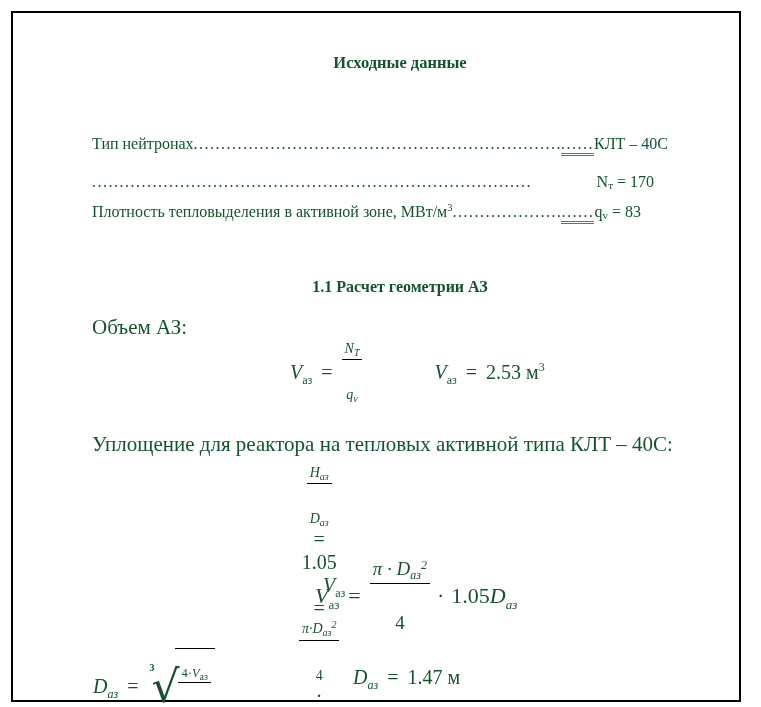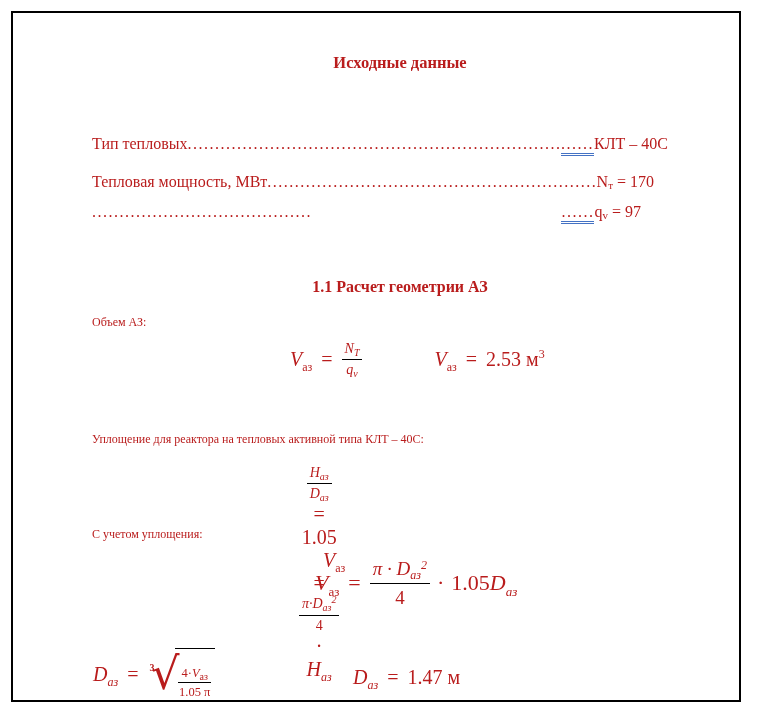--- a/index.html
+++ b/index.html
@@ -1,19 +1,19 @@
 <!DOCTYPE html>
 <html><head>
 <meta charset="utf-8">
 <style>
   * { margin:0; padding:0; box-sizing:border-box; }
   html,body { background:#ffffff; }
   .page {
     position:relative; width:761px; height:707px; background:#fff;
-    font-family:"Liberation Serif","DejaVu Serif",serif; color:#b91c1c;
+    font-family:"Liberation Serif","DejaVu Serif",serif; color:#14532d;
     overflow:hidden;
   }
   .page-border {
     position:absolute; left:11px; top:11px; width:730px; height:691px;
     border:2px solid #000;
   }
   
   .centered { position:absolute; left:0; width:800px; text-align:center; }
   .doc-title { top:53px; font-weight:bold; font-size:16.5px; }
   .section-heading { top:278px; font-weight:bold; font-size:16px; }
@@ -33,39 +33,39 @@
   }
   .blue-leader {
     flex:0 0 auto; letter-spacing:1.5px;
     border-bottom:3px double #4472C4; white-space:nowrap;
   }
   .param-value { flex:0 0 auto; white-space:pre; }
   .vsub { font-size:11px; position:relative; top:2px; }
   .vsup { font-size:10.5px; position:relative; top:-6px; }
 
   
-  .para { position:absolute; left:92px; font-size:12px; white-space:nowrap; }
+  .para { position:absolute; left:92px; font-size:21px; white-space:nowrap; }
   .p-volume { top:315px; }
   .p-flat { top:432px; }
   .p-withflat { top:527px; }
 
   
   .f {
     position:absolute; display:flex; align-items:center;
     font-size:20px; font-style:italic;
   }
   .grp { display:inline-block; white-space:nowrap; }
   .eq { font-style:normal; margin:0 9px; }
   .dot { font-style:normal; margin:0 7px; }
   .upright { font-style:normal; }
   .sub { font-size:12px; position:relative; top:5px; }
   .sup { font-size:12px; position:relative; top:-8px; }
   .frac {
     display:inline-flex; flex-direction:column; align-items:center;
-    font-size:14px; line-height:1.3; text-align:center;
+    font-size:14px; line-height:1.3; text-align:center;gap:25px;
   }
   .frac .num { border-bottom:1.4px solid #000; padding:0 3px 1px; white-space:nowrap; }
   .frac .den { padding-top:1px; white-space:nowrap; }
   .frac .sub { font-size:10px; top:3px; }
   .frac .sup { font-size:10px; top:-5px; }
 
   .f1 { top:340px; left:290px; }
   .f1 .result { margin-left:72px; }
   .f2 { top:464px; left:293px;flex-direction:column; }
   .f2 .second { margin-left:30px; }
@@ -92,36 +92,36 @@
 </style>
 </head>
 <body>
 
 <div class="page">
   <div class="page-border"></div>
 
   <div class="centered doc-title">Исходные данные</div>
 
   <div class="param-row row1">
-    <span class="param-label">Тип тепловых</span>
+    <span class="param-label">Тип нейтронах</span>
     <span class="leader">....................................................................................................</span>
     <span class="blue-leader">......</span>
     <span class="param-value">КЛТ – 40С</span>
   </div>
 
   <div class="param-row row2">
-    <span class="param-label">Тепловая мощность, МВт</span>
     <span class="leader">................................................................................</span>
     <span class="param-value"><span>N</span><span class="vsub">т</span><span> = 170</span></span>
   </div>
 
   <div class="param-row row3">
+    <span class="param-label"><span>Плотность тепловыделения в активной зоне, МВт/м</span><span class="vsup">3</span></span>
     <span class="leader">........................................</span>
     <span class="blue-leader">......</span>
-    <span class="param-value"><span>q</span><span class="vsub">v</span><span> = 97</span></span>
+    <span class="param-value"><span>q</span><span class="vsub">v</span><span> = 83</span></span>
   </div>
 
   <div class="centered section-heading">1.1 Расчет геометрии АЗ</div>
 
   <div class="para p-volume">Объем АЗ:</div>
 
   <div class="f f1">
     <span class="grp"><span>V</span><span class="sub upright">аз</span></span>
     <span class="eq">=</span>
     <span class="frac">
@@ -144,21 +144,20 @@
     <span class="grp second"><span>V</span><span class="sub upright">аз</span></span>
     <span class="eq">=</span>
     <span class="frac">
       <span class="num"><span>π·</span><span>D</span><span class="sub">аз</span><span class="sup">2</span></span>
       <span class="den upright">4</span>
     </span>
     <span class="dot">·</span>
     <span class="grp"><span>H</span><span class="sub">аз</span></span>
   </div>
 
-  <div class="para p-withflat">С учетом уплощения:</div>
 
   <div class="f f3">
     <span class="grp"><span>V</span><span class="sub upright">аз</span></span>
     <span class="eq">=</span>
     <span class="frac">
       <span class="num"><span>π · </span><span>D</span><span class="sub">аз</span><span class="sup">2</span></span>
       <span class="den upright">4</span>
     </span>
     <span class="dot">·</span>
     <span class="grp"><span class="upright">1.05</span><span>D</span><span class="sub">аз</span></span>

